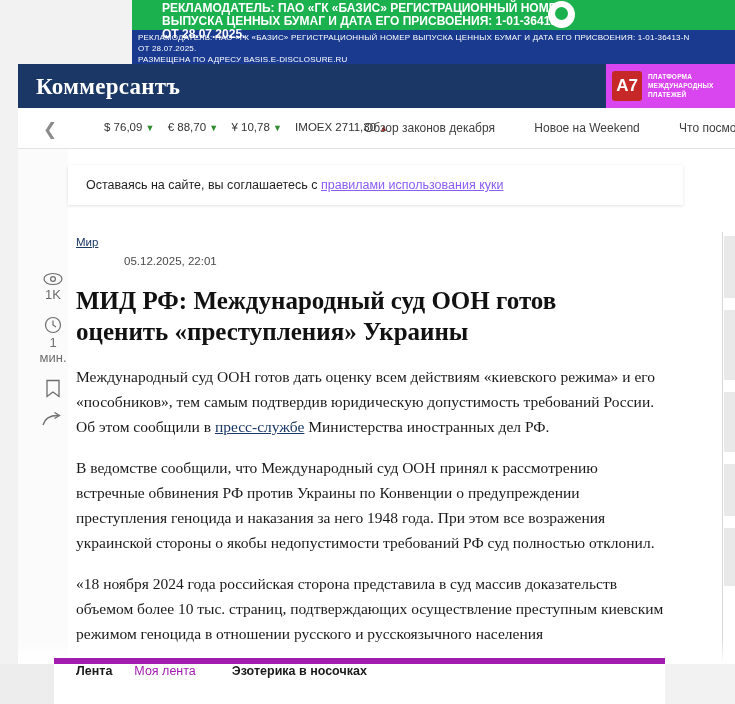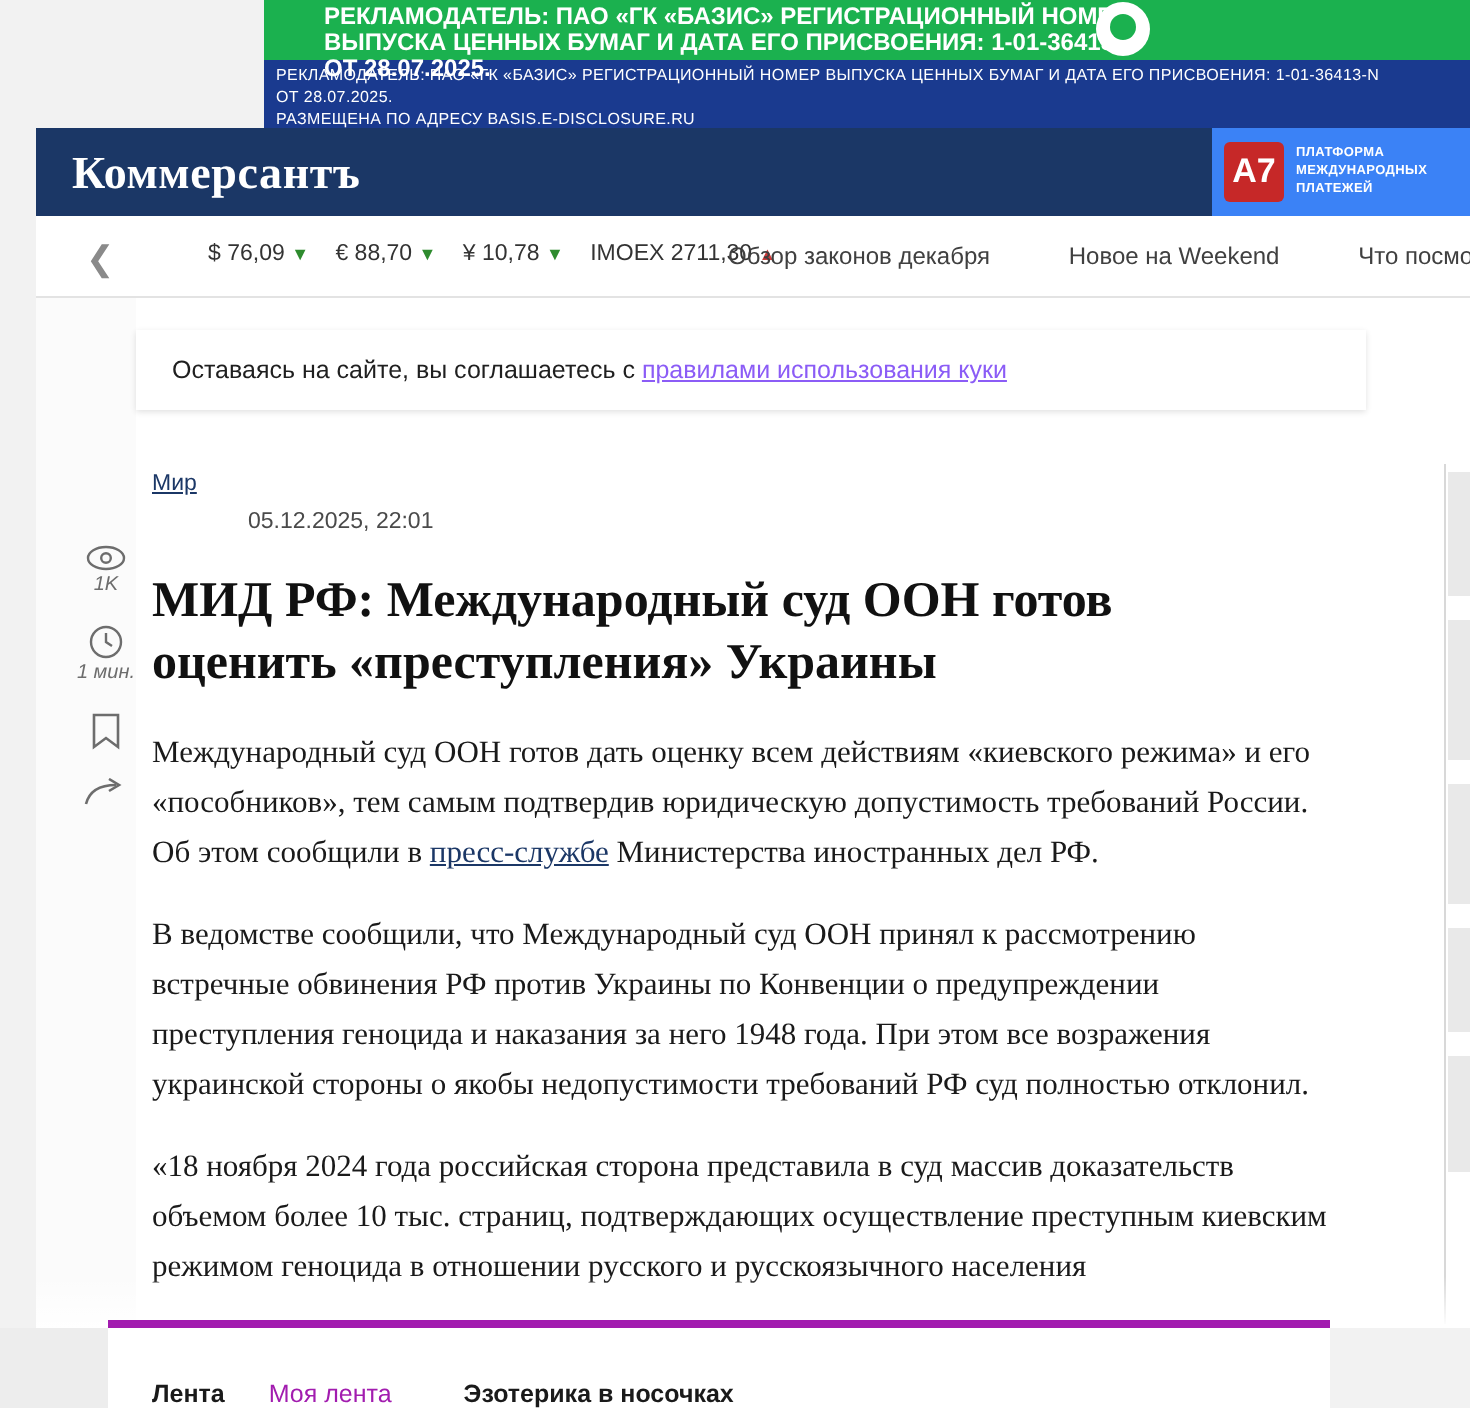--- a/index.html
+++ b/index.html
@@ -93,21 +93,21 @@
     font-size: 23px;
     font-weight: bold;
     letter-spacing: 0.3px;
   }
   .header-promo {
     position: absolute;
     right: 0;
     top: 0;
     width: 129px;
     height: 44px;
-    background: #3b82f6;
+    background: #d946ef;
     overflow: hidden;
   }
   .promo-badge {
     position: absolute;
     left: 6px;
     top: 7px;
     width: 30px;
     height: 30px;
     background: #c62828;
     color: #ffffff;
@@ -241,24 +241,23 @@
   .rail {
     position: absolute;
     left: 36px;
     top: 272px;
     width: 34px;
     text-align: center;
     color: #6d6d6d;
   }
   .rail-item { margin-bottom: 14px; }
   .rail-label {
-    font-size: 10px;
+    font-size: 13px;
     color: #6d6d6d;
     margin-top: 1px;
-    font-style: italic;
   }
   .rail svg { display: block; margin: 0 auto; }
 
   
   .right-strip {
     position: absolute;
     right: 0;
     top: 232px;
     width: 12px;
     height: 430px;
@@ -273,23 +272,23 @@
   }
 
   
   .bottom-bar {
     position: absolute;
     left: 54px;
     bottom: 0;
     width: 611px;
     height: 40px;
     background: #ffffff;
-    border-top: 4px solid #a21caf;
+    border-top: 6px solid #a21caf;
     display: flex;
-    align-items: flex-end;
+    align-items: flex-start;
   }
   .bottom-tab {
     font-size: 12.5px;
     margin-left: 22px;
     color: #1a1a1a;
     font-weight: bold;
   }
   .bottom-tab.inactive {
     color: #a21caf;
     font-weight: normal;

